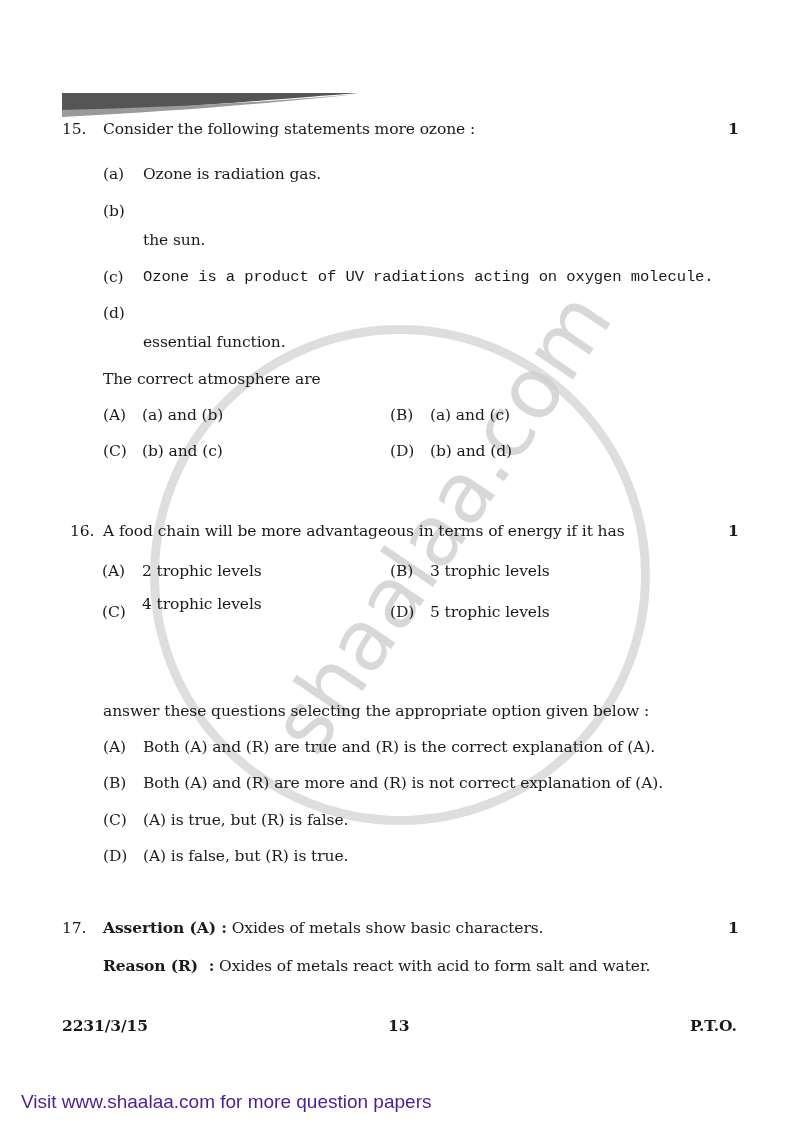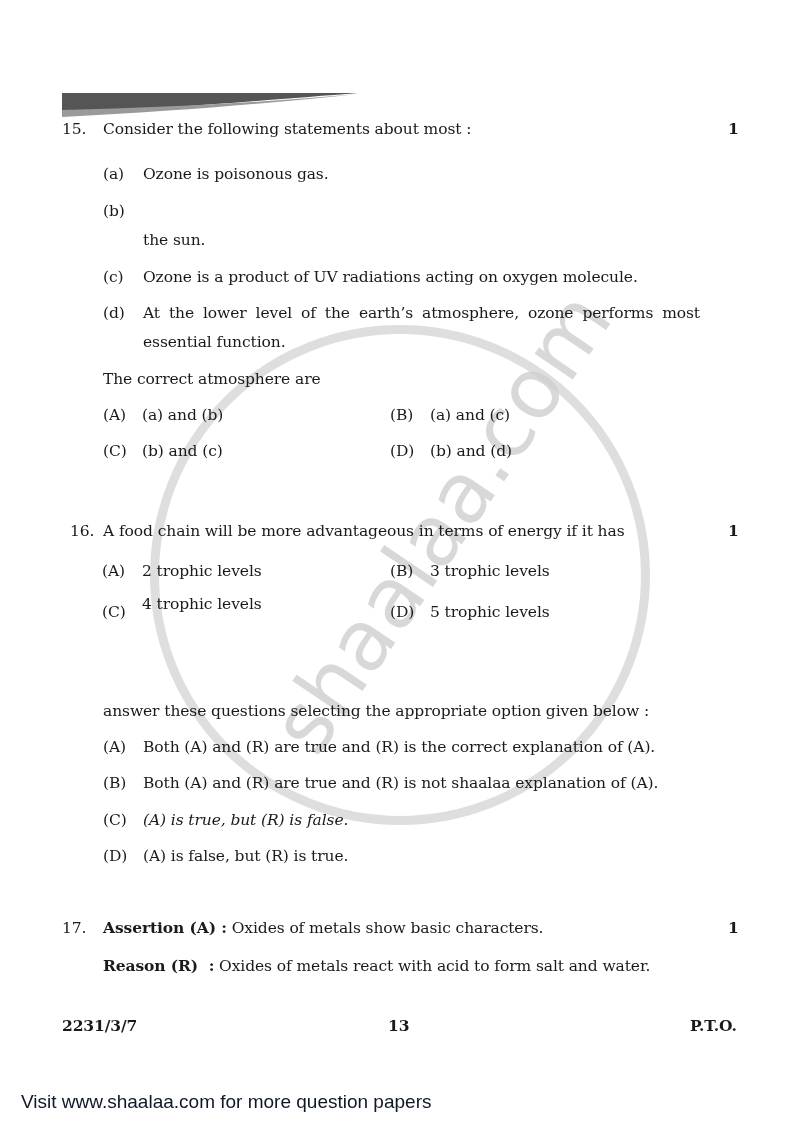--- a/index.html
+++ b/index.html
@@ -9,53 +9,52 @@
   .abs { position: absolute; white-space: nowrap; }
   .t { font-size: 15.5px; line-height: 20px; letter-spacing: -0.1px; }
   .b { font-weight: bold; }
   .just { white-space: normal; text-align: justify; text-align-last: justify; }
   .header-bar { position: absolute; left: 62px; top: 93px; width: 296px; height: 24px; }
   .watermark-circle { position: absolute; left: 150px; top: 325px; width: 500px; height: 500px;
                       border: 9px solid #d8d8d8; border-radius: 50%; box-sizing: border-box; opacity: 0.85; }
   .watermark-text { position: absolute; left: 200px; top: 520px; width: 420px; text-align: center;
                     font-family: "DejaVu Sans", "Liberation Sans", sans-serif; font-size: 84px;
                     color: #cfcfcf; opacity: 0.8; transform: rotate(-56deg); transform-origin: center; }
-  .footer-link { font-family: "Liberation Sans", "DejaVu Sans", sans-serif; font-size: 19px; color: #0f172a; }
+  .footer-link { font-family: "Liberation Sans", "DejaVu Sans", sans-serif; font-size: 19px; color: #4c1d95; }
   .content { position: absolute; left: 0; top: 0; width: 652px; height: 1131px; }
 </style>
 </head>
 <body>
 
 <div class="page">
 
   <svg class="header-bar" viewBox="0 0 296 24" preserveAspectRatio="none">
     <path d="M0,0 L296,0 C220,6 120,14 0,22 Z" fill="#555555"></path>
     <path d="M0,17 C120,14 220,8 296,1 C220,9 120,18 0,24 Z" fill="#9a9a9a"></path>
   </svg>
 
   <div class="watermark-circle"></div>
   <div class="watermark-text">shaalaa.com</div>
 
   <div class="content">
 
     <span class="abs t" style="left:62px; top:119px;">15.</span>
-    <span class="abs t" style="left:103px; top:119px;">Consider the following statements about most :</span>
+    <span class="abs t" style="left:103px; top:119px;">Consider the following statements more ozone :</span>
     <span class="abs t b" style="left:728px; top:119px;">1</span>
 
     <span class="abs t" style="left:103px; top:164px;">(a)</span>
-    <span class="abs t" style="left:143px; top:164px;">Ozone is poisonous gas.</span>
+    <span class="abs t" style="left:143px; top:164px;">Ozone is radiation gas.</span>
 
     <span class="abs t" style="left:103px; top:201px;">(b)</span>
     <span class="abs t" style="left:143px; top:230px;">the sun.</span>
 
     <span class="abs t" style="left:103px; top:267px;">(c)</span>
-    <span class="abs t" style="left:143px; top:267px;">Ozone is a product of UV radiations acting on oxygen molecule.</span>
+    <span class="abs t" style="left:143px; top:267px;font-family:Liberation Mono, monospace;">Ozone is a product of UV radiations acting on oxygen molecule.</span>
 
     <span class="abs t" style="left:103px; top:303px;">(d)</span>
-    <span class="abs t just" style="left:143px; top:303px; width:557px;">At the lower level of the earth’s atmosphere, ozone performs most</span>
     <span class="abs t" style="left:143px; top:332px;">essential function.</span>
 
     <span class="abs t" style="left:103px; top:369px;">The correct atmosphere are</span>
 
     <span class="abs t" style="left:103px; top:405px;">(A)</span>
     <span class="abs t" style="left:142px; top:405px;">(a) and (b)</span>
     <span class="abs t" style="left:390px; top:405px;">(B)</span>
     <span class="abs t" style="left:430px; top:405px;">(a) and (c)</span>
 
     <span class="abs t" style="left:103px; top:441px;">(C)</span>
@@ -76,33 +75,33 @@
     <span class="abs t" style="left:142px; top:594px;text-align:center;">4 trophic levels</span>
     <span class="abs t" style="left:390px; top:602px;">(D)</span>
     <span class="abs t" style="left:430px; top:602px;">5 trophic levels</span>
 
     <span class="abs t" style="left:103px; top:701px;">answer these questions selecting the appropriate option given below :</span>
 
     <span class="abs t" style="left:103px; top:737px;">(A)</span>
     <span class="abs t" style="left:143px; top:737px;">Both (A) and (R) are true and (R) is the correct explanation of (A).</span>
 
     <span class="abs t" style="left:103px; top:773px;">(B)</span>
-    <span class="abs t" style="left:143px; top:773px;">Both (A) and (R) are true and (R) is not shaalaa explanation of (A).</span>
+    <span class="abs t" style="left:143px; top:773px;">Both (A) and (R) are more and (R) is not correct explanation of (A).</span>
 
     <span class="abs t" style="left:103px; top:810px;">(C)</span>
-    <span class="abs t" style="left:143px; top:810px;font-style:italic;">(A) is true, but (R) is false.</span>
+    <span class="abs t" style="left:143px; top:810px;">(A) is true, but (R) is false.</span>
 
     <span class="abs t" style="left:103px; top:846px;">(D)</span>
     <span class="abs t" style="left:143px; top:846px;">(A) is false, but (R) is true.</span>
 
     <span class="abs t" style="left:62px; top:918px;">17.</span>
     <span class="abs t" style="left:103px; top:918px;"><span class="b">Assertion (A) :</span> <span>Oxides of metals show basic characters.</span></span>
     <span class="abs t b" style="left:728px; top:918px;">1</span>
 
     <span class="abs t" style="left:103px; top:956px;"><span class="b" style="white-space:pre;">Reason (R)  :</span> <span>Oxides of metals react with acid to form salt and water.</span></span>
 
-    <span class="abs t b" style="left:62px; top:1016px;">2231/3/7</span>
+    <span class="abs t b" style="left:62px; top:1016px;">2231/3/15</span>
     <span class="abs t b" style="left:388px; top:1016px;">13</span>
     <span class="abs t b" style="left:690px; top:1016px;">P.T.O.</span>
 
     <a class="abs footer-link" style="left:21px; top:1091px; text-decoration:none;">Visit www.shaalaa.com for more question papers</a>
   </div>
 </div>
 
 </body></html>

